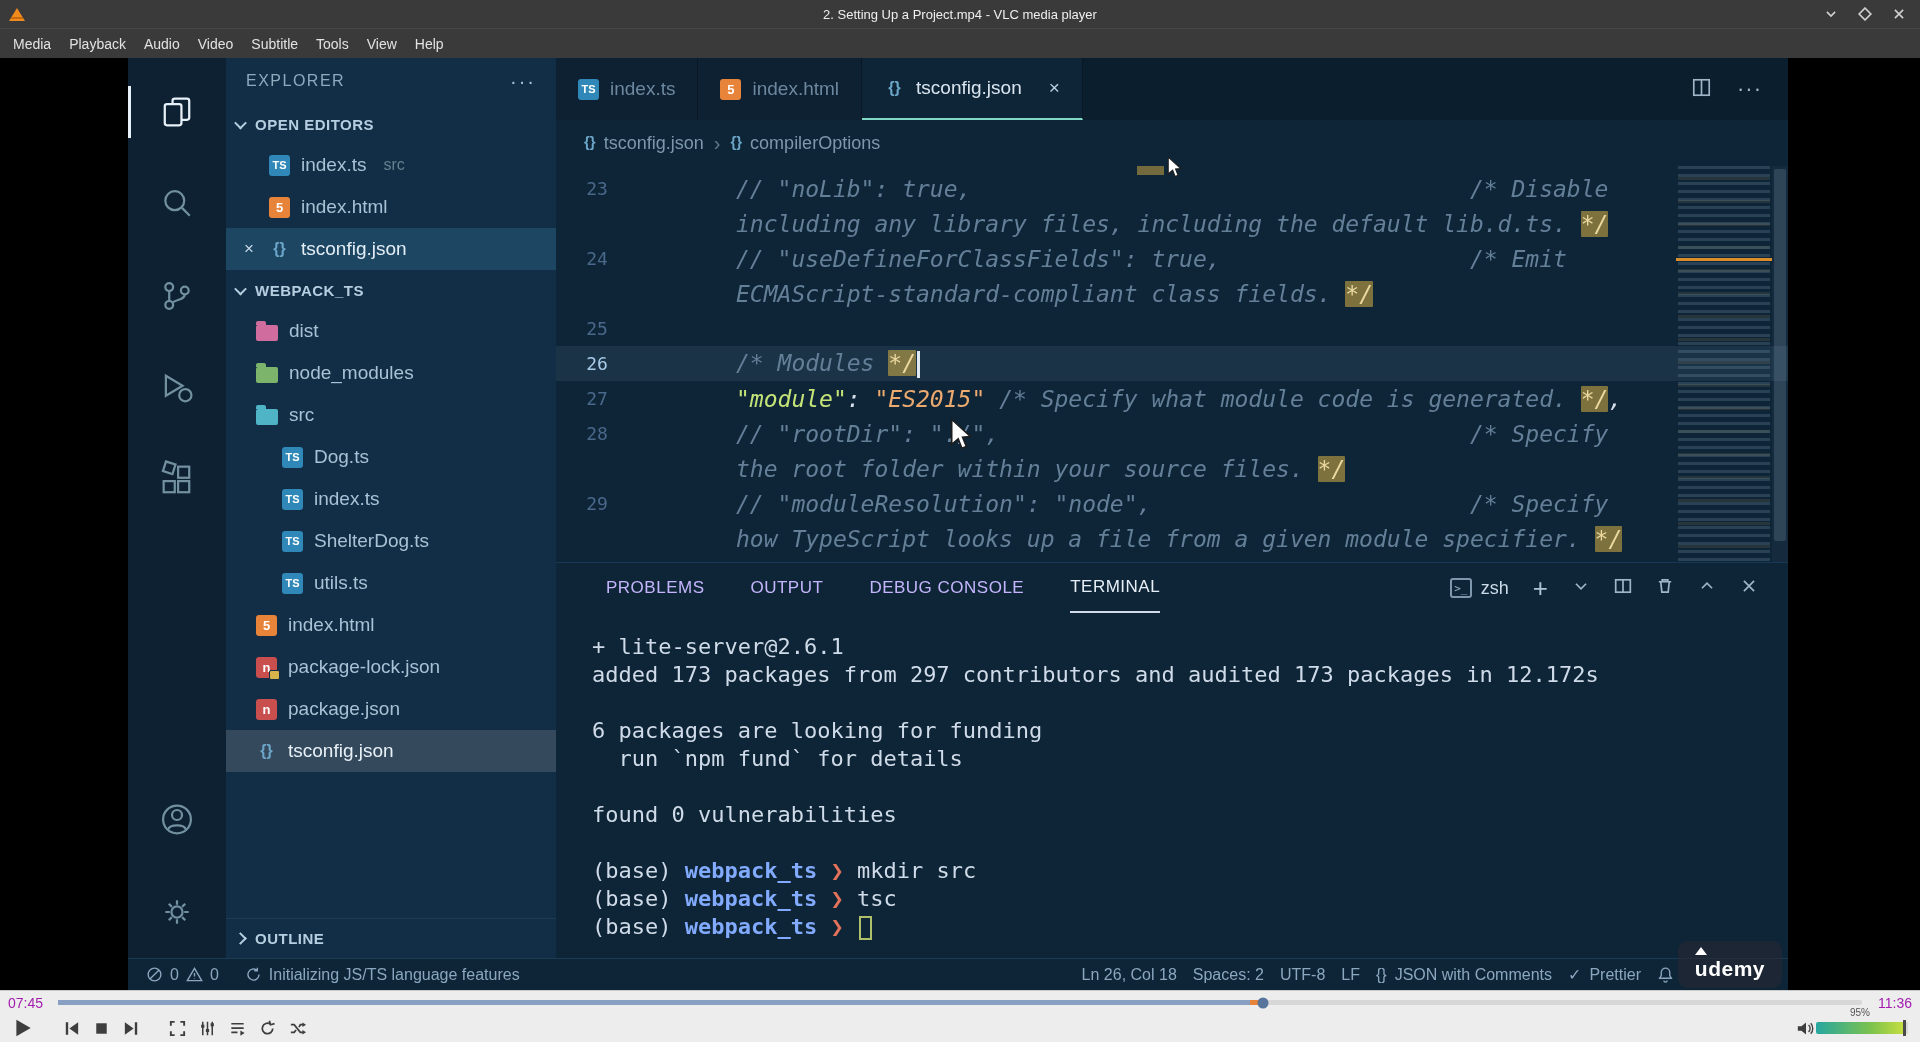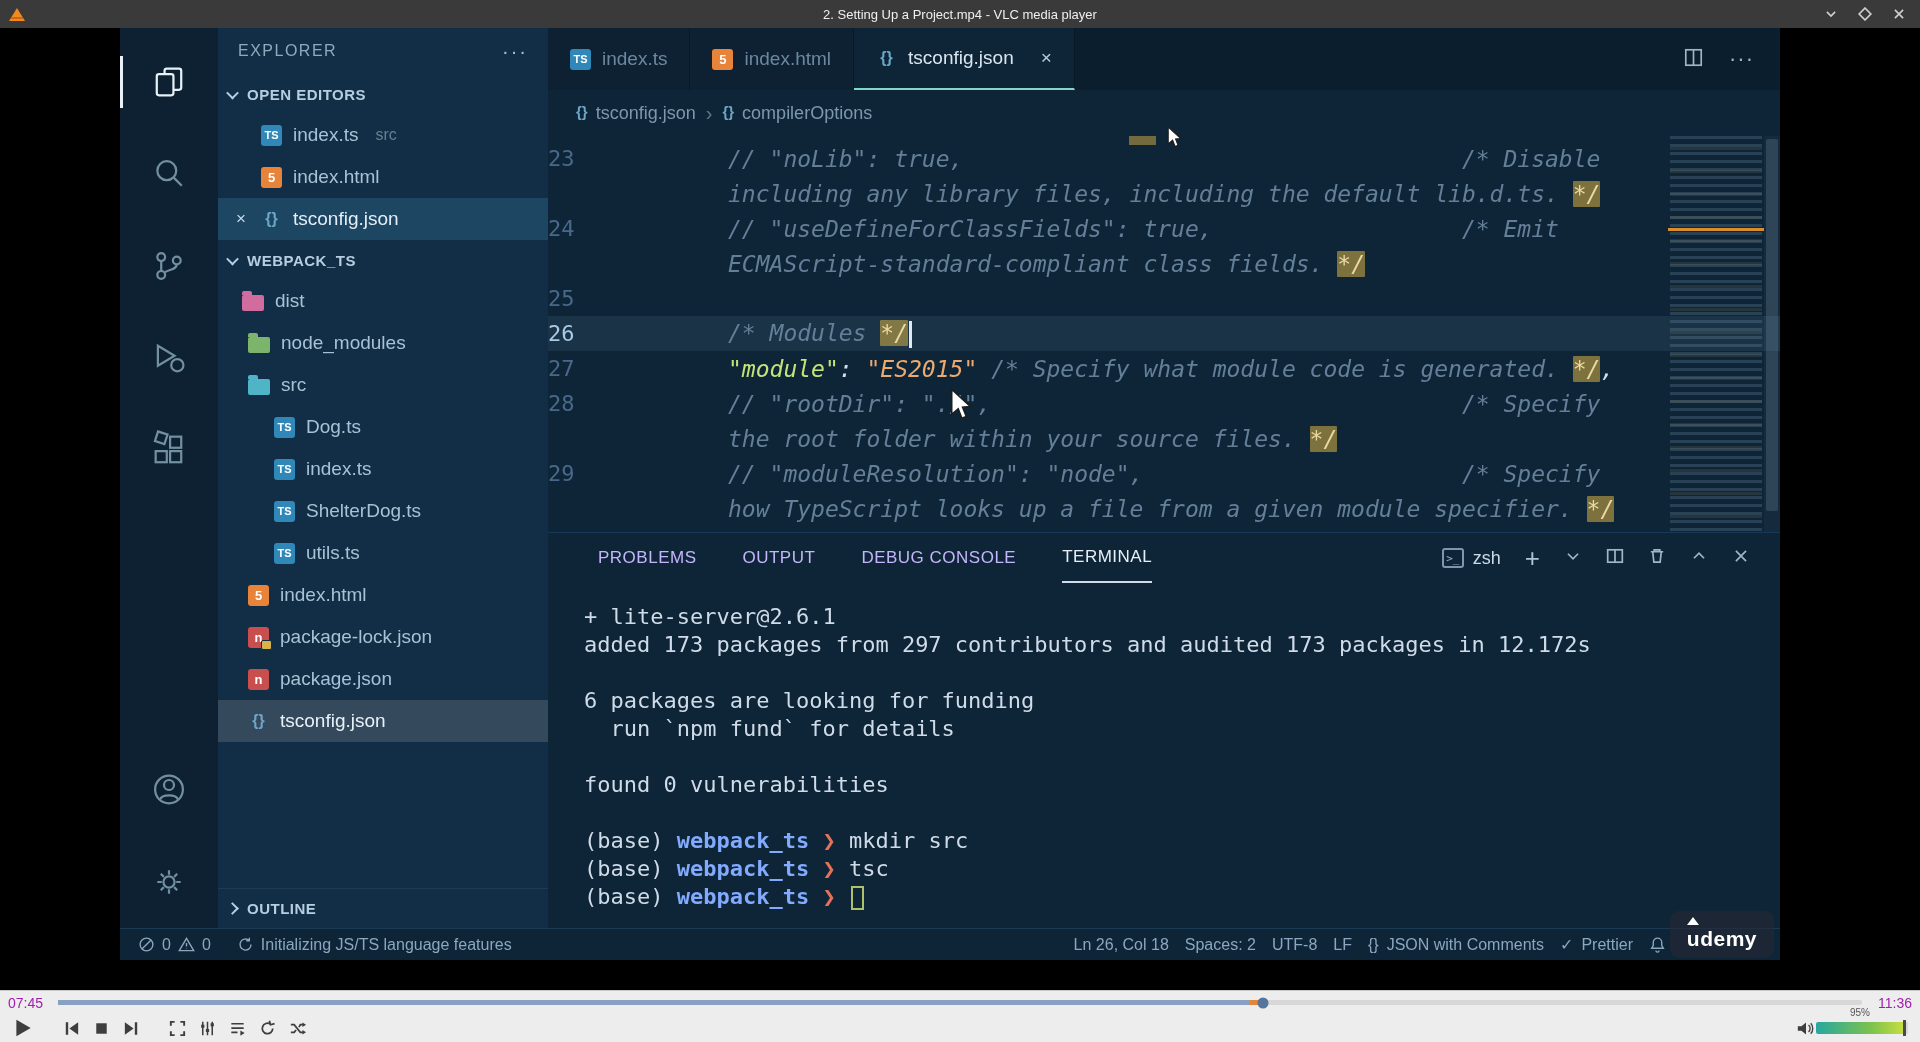--- a/index.html
+++ b/index.html
@@ -12,21 +12,21 @@
 .cone::after{content:"";position:absolute;left:-6px;top:9px;width:12px;height:2px;background:#c96a10}
 .title-text{position:absolute;left:0;right:0;text-align:center;pointer-events:none}
 .winbtns{margin-left:auto;display:flex;gap:20px;margin-right:14px;align-items:center}
 .wbtn{width:14px;height:14px;display:flex;align-items:center;justify-content:center}
 .menubar{height:30px;background:#3a3a3a;border-top:1px solid #464646;display:flex;align-items:center;color:#e2e2e2;font-size:14px;flex:none}
 .menu-item{padding:0 9px;height:100%;display:flex;align-items:center}
 .menu-item:first-child{padding-left:13px}
 
 
 .video{flex:1;background:#000;position:relative;min-height:0}
-.vsc{position:absolute;left:120px;top:0;width:1660px;height:932px;display:flex;flex-direction:column;color:#9fb6c9}
+.vsc{position:absolute;left:128px;top:0;width:1660px;height:932px;display:flex;flex-direction:column;color:#9fb6c9}
 .vsc-main{flex:1;display:flex;min-height:0}
 
 
 .actbar{width:98px;background:#0d2133;display:flex;flex-direction:column;align-items:stretch;padding-top:8px;flex:none}
 .act-item{height:92px;display:flex;align-items:center;justify-content:center;color:#72909f;position:relative}
 .act-item.active{color:#e8f1f7}
 .act-item.active::before{content:"";position:absolute;left:0;top:20px;bottom:20px;width:3px;background:#e8f1f7}
 .act-item.bottom-start{margin-top:auto}
 .act-item svg{width:40px;height:40px;stroke:currentColor;fill:none;stroke-width:2}
 
@@ -71,21 +71,21 @@
 .tabs-end .dots3{font-size:22px;letter-spacing:1px}
 .breadcrumb{height:46px;display:flex;align-items:center;gap:10px;padding-left:28px;color:#7d97ac;font-size:18px;flex:none}
 .bc-icon{color:#6ca6c9;font-weight:bold;font-size:15px}
 .bc-sep{color:#62798c;font-size:20px}
 
 
 .editor{height:396px;position:relative;overflow:hidden;flex:none}
 .code-rows{padding-top:5px}
 .code-row{display:flex;align-items:center;min-height:35px;font-family:"DejaVu Sans Mono",monospace;font-size:23px;white-space:pre;color:#d6deeb}
 .code-row.current{background:rgba(84,116,145,.18)}
-.gutter{width:120px;padding-right:38px;text-align:left;font-size:22px;color:#49688a;flex:none;font-style:normal}
+.gutter{width:120px;padding-right:38px;text-align:center;font-size:18px;color:#49688a;flex:none;font-style:normal}
 .code-row.current .gutter{color:#a8cbe8}
 .code{font-style:italic;padding-left:60px}
 .tok-c{color:#647f98}
 .tok-k{color:#c5e478}
 .tok-s{color:#ecaa6f}
 .tok-p{color:#d6deeb}
 .tok-t{color:#d6deeb}
 .tok-m{background:rgba(216,176,70,.55);color:#ecd9a0;border-radius:1px}
 .caret{display:inline-block;width:3px;height:27px;background:#dfe9f2;vertical-align:middle;margin-left:1px}
 .partial-match{position:absolute;top:0;left:581px;width:27px;height:9px;background:rgba(216,176,70,.5)}
@@ -165,20 +165,30 @@
           </svg>
         </span>
       <span class="wbtn">
           <svg viewBox="0 0 12 12">
             <path d="M2.5 2.5 L9.5 9.5 M9.5 2.5 L2.5 9.5" stroke="#cfcfcf" stroke-width="1.4"></path>
           </svg>
         </span>
     </div>
   </div>
 
+  <div class="menubar" id="menubar">
+      <span class="menu-item">Media</span>
+      <span class="menu-item">Playback</span>
+      <span class="menu-item">Audio</span>
+      <span class="menu-item">Video</span>
+      <span class="menu-item">Subtitle</span>
+      <span class="menu-item">Tools</span>
+      <span class="menu-item">View</span>
+      <span class="menu-item">Help</span>
+    </div>
 
   <div class="video">
     <div class="vsc">
       <div class="vsc-main">
 
         <div class="actbar" id="actbar">
             <div class="act-item active">
               <svg viewBox="0 0 36 36">
                 <rect x="7" y="11" width="15" height="19" rx="2"></rect>
                 <path d="M14 11 V8 a2 2 0 0 1 2-2 h11 a2 2 0 0 1 2 2 v15 a2 2 0 0 1 -2 2 h-5"></path>
@@ -252,21 +262,21 @@
                 <span class="oe-close">×</span>
                 <span class="fic fic-json">{}</span>
                 <span class="lbl">tsconfig.json</span>
               </div>
             </div>
           <div class="sb-sec">
             <span class="chev down"></span>
             <span>WEBPACK_TS</span>
           </div>
           <div id="tree">
-              <div class="tree-row" style="padding-left: 24px;">
+              <div class="tree-row" style="padding-left: 30px;">
                 <span class="fic fic-folder f-dist"></span>
                 <span class="lbl">dist</span>
               </div>
               <div class="tree-row" style="padding-left: 30px;">
                 <span class="fic fic-folder f-node"></span>
                 <span class="lbl">node_modules</span>
               </div>
               <div class="tree-row" style="padding-left: 30px;">
                 <span class="fic fic-folder f-src"></span>
                 <span class="lbl">src</span>

